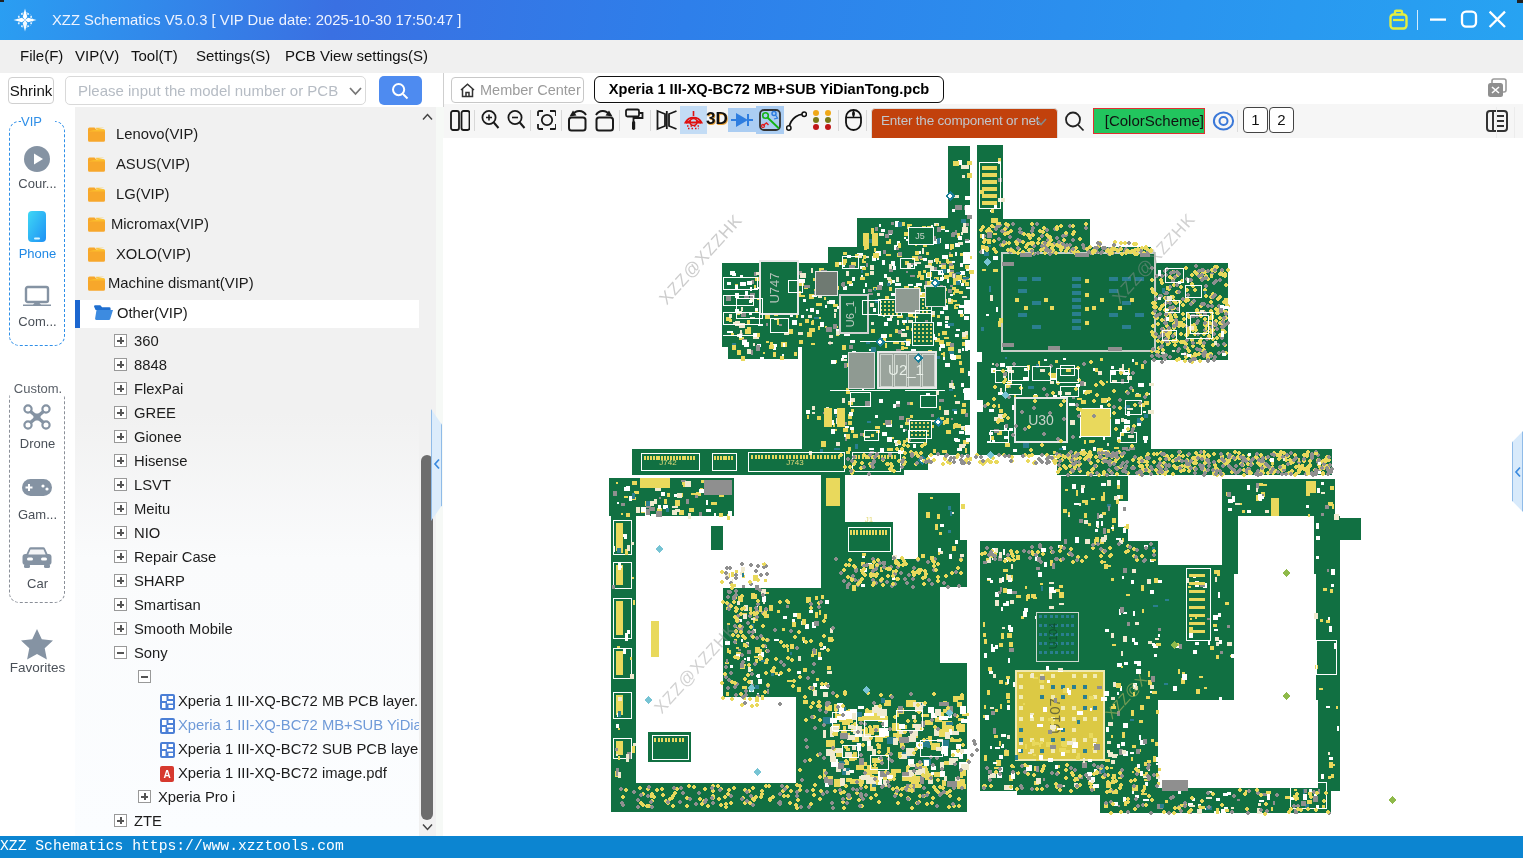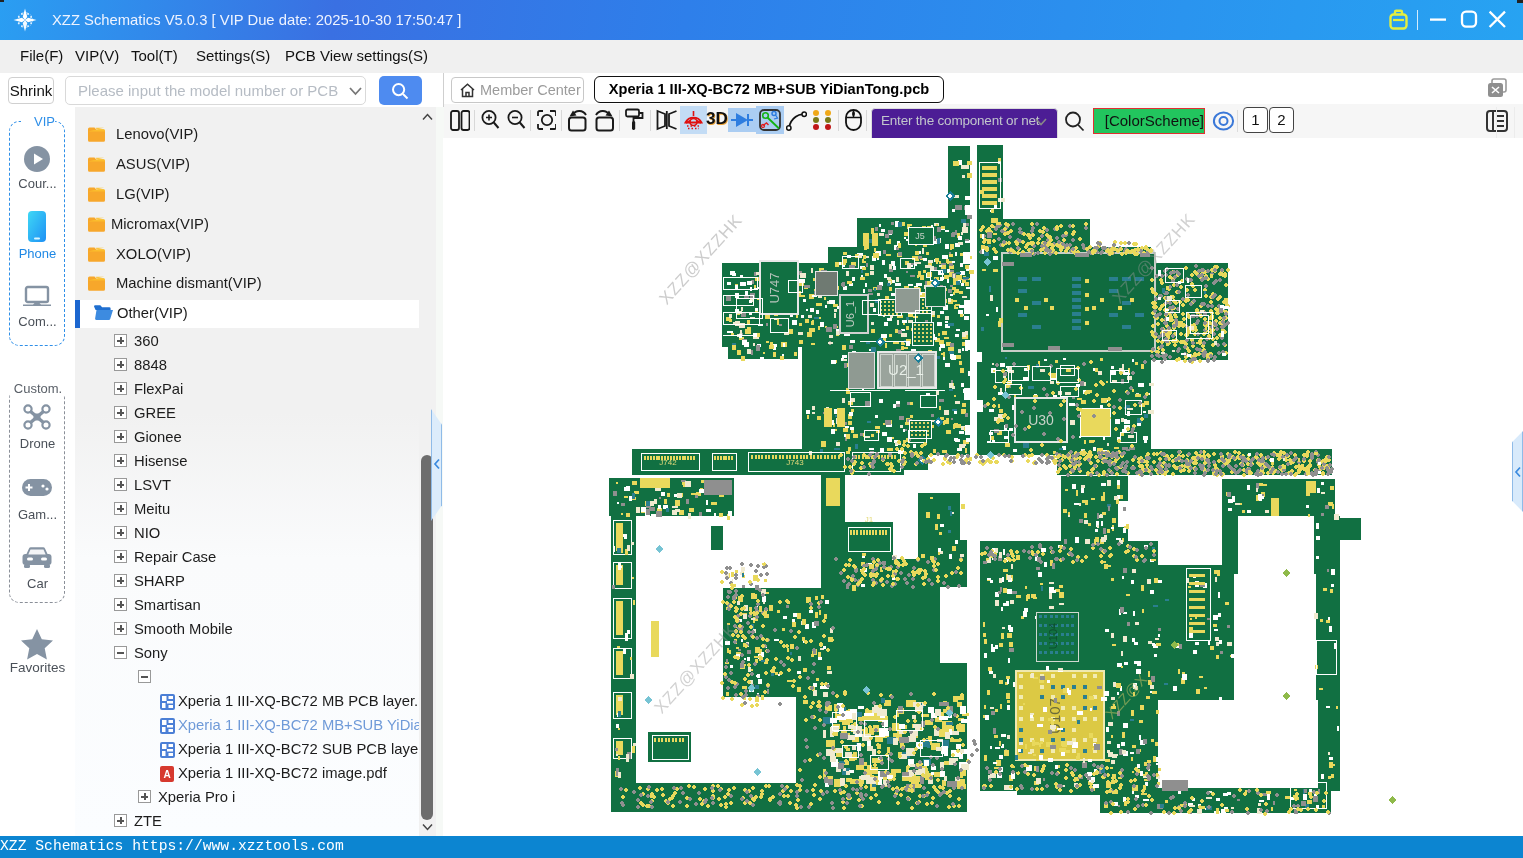--- a/index.html
+++ b/index.html
@@ -14,27 +14,27 @@
 .toolrow{position:absolute;left:0;top:73px;width:1523px;height:34px;background:#fff}
 .btn-shrink{position:absolute;left:8px;top:4px;width:46px;height:27px;border:1px solid #d0d0d0;border-radius:4px;background:#fff;font-size:15px;color:#111;text-align:center;line-height:25px}
 .searchbox{position:absolute;left:65px;top:3px;width:301px;height:29px;border:1px solid #d9d9d9;border-radius:5px;background:#fff;color:#b6bcc4;font-size:15px;line-height:27px;padding-left:12px}
 .btn-search{position:absolute;left:379px;top:3px;width:43px;height:29px;border-radius:5px;background:#4e8bf0}
 .vsep1{position:absolute;left:443px;top:73px;width:1px;height:65px;background:#cfcfcf}
 .btn-member{position:absolute;left:451px;top:77px;width:133px;height:26px;border:1px solid #c8c8c8;border-radius:4px;background:#fff;color:#9b9b9b;font-size:14.5px;line-height:24px;padding-left:28px}
 .tab-pcb{position:absolute;left:594px;top:76px;width:350px;height:27px;border:1.6px solid #111;border-radius:6px;background:#fff;color:#000;font-weight:bold;font-size:14.6px;line-height:24px;text-align:center}
 .closetab{position:absolute;left:1487px;top:78px;width:22px;height:20px}
 
 .viewtools{position:absolute;left:444px;top:104px;width:1079px;height:34px;background:#f6f6f6}
-.netbox{position:absolute;left:871px;top:108px;width:187px;height:42px;border:1px solid #dcdcdc;border-radius:4px;background:#4c1d95;color:#c2c6cc;font-size:13.5px;line-height:24px;padding-left:9px;letter-spacing:-0.2px}
+.netbox{position:absolute;left:871px;top:108px;width:187px;height:42px;border:1px solid #dcdcdc;border-radius:4px;background:#c2410c;color:#c2c6cc;font-size:13.5px;line-height:24px;padding-left:9px;letter-spacing:-0.2px}
 .colorscheme{position:absolute;left:1093px;top:108px;width:112px;height:26px;border:1px solid #e03030;background:#22c55e;color:#111;font-size:15px;line-height:24px;text-align:right}
 .b12{position:absolute;top:107px;width:25px;height:26px;border:1.4px solid #444;border-radius:4px;background:#fff;font-size:15px;color:#111;text-align:center;line-height:24px}
 
 .sidebar{position:absolute;left:0;top:107px;width:75px;height:729px;background:#fff}
 .vipbox{position:absolute;left:9px;top:14px;width:56px;height:225px;border:1.6px dashed #2f8fe8;border-radius:10px}
-.viplabel{position:absolute;left:0;top:7px;width:75px;text-align:right;color:#2f8fe8;font-size:13px;background:transparent}
+.viplabel{position:absolute;left:0;top:7px;width:75px;text-align:left;color:#2f8fe8;font-size:13px;background:transparent}
 .custombox{position:absolute;left:9px;top:281px;width:56px;height:215px;border:1.4px dashed #8a8f98;border-radius:10px}
 .customlabel{position:absolute;left:0;top:274px;width:75px;text-align:center;color:#5a6068;font-size:13px}
 .sideitem{position:absolute;width:75px;text-align:center;color:#4a5058;font-size:13px}
 
 .tree{position:absolute;left:75px;top:107px;width:361px;height:729px;background:linear-gradient(180deg,#f1f1f1 0%,#f1f1f1 42%,#fafbfc 62%,#fbfdff 100%);overflow:hidden}
 .trow{position:absolute;left:0;width:344px;height:27px;font-size:14.8px;color:#1c1c1c;white-space:nowrap}
 .sel-row{position:absolute;left:0;top:192px;width:344px;height:28px;background:#fff}
 .sel-bar{position:absolute;left:0;top:192px;width:5px;height:28px;background:#1c66cf}
 .pm{position:absolute;width:13px;height:13px;border:1px solid #999;background:#fff}
 .pm:before{content:"";position:absolute;left:2px;top:5px;width:7px;height:1.6px;background:#555}
@@ -311,21 +311,21 @@
           <path d="M1 3 a1.5 1.5 0 0 1 1.5-1.5 h5 l2 2.2 h7 a1.5 1.5 0 0 1 1.5 1.5 v9 a1.5 1.5 0 0 1 -1.5 1.5 h-14 a1.5 1.5 0 0 1 -1.5 -1.5 z" fill="#f7a72b"></path>
           <path d="M1 5.5 h17 v-1 a1.5 1.5 0 0 0 -1.5-1.5 h-7 l-1-1.2 h8.5" fill="#fbc02d" opacity=".9"></path>
         </svg></span><span style="margin-left:5px">Micromax(VIP)</span></div>
     <div class="trow" style="top:134px;line-height:27px"><span style="position:relative;display:inline-block;width:19px;height:27px;margin-left:12px;vertical-align:top"><svg style="position:absolute;left:0px;top:5px" width="19" height="16" viewBox="0 0 19 16">
           <path d="M1 3 a1.5 1.5 0 0 1 1.5-1.5 h5 l2 2.2 h7 a1.5 1.5 0 0 1 1.5 1.5 v9 a1.5 1.5 0 0 1 -1.5 1.5 h-14 a1.5 1.5 0 0 1 -1.5 -1.5 z" fill="#f7a72b"></path>
           <path d="M1 5.5 h17 v-1 a1.5 1.5 0 0 0 -1.5-1.5 h-7 l-1-1.2 h8.5" fill="#fbc02d" opacity=".9"></path>
         </svg></span><span style="margin-left:10px">XOLO(VIP)</span></div>
     <div class="trow" style="top:163px;line-height:27px"><span style="position:relative;display:inline-block;width:19px;height:27px;margin-left:12px;vertical-align:top"><svg style="position:absolute;left:0px;top:5px" width="19" height="16" viewBox="0 0 19 16">
           <path d="M1 3 a1.5 1.5 0 0 1 1.5-1.5 h5 l2 2.2 h7 a1.5 1.5 0 0 1 1.5 1.5 v9 a1.5 1.5 0 0 1 -1.5 1.5 h-14 a1.5 1.5 0 0 1 -1.5 -1.5 z" fill="#f7a72b"></path>
           <path d="M1 5.5 h17 v-1 a1.5 1.5 0 0 0 -1.5-1.5 h-7 l-1-1.2 h8.5" fill="#fbc02d" opacity=".9"></path>
-        </svg></span><span style="margin-left:10px">Machine dismant(VIP)</span></div>
+        </svg></span><span style="margin-left:2px">Machine dismant(VIP)</span></div>
     <div class="sel-row" style="top:193px"></div>
     <div class="sel-bar" style="top:193px"></div>
     <div class="trow" style="top:193px;line-height:27px"><span style="position:relative;display:inline-block;width:21px;height:27px;margin-left:9px;vertical-align:top"><svg style="position:absolute;left:9px;top:4px" width="21" height="17" viewBox="0 0 21 17">
           <path d="M1 2.5 a1.3 1.3 0 0 1 1.3-1.3 h5 l1.8 2 h7.2 a1.3 1.3 0 0 1 1.3 1.3 v1.5 h-15 z" fill="#1f6fd0"></path>
           <path d="M3.5 6 h16.5 l-2.8 9 a1.5 1.5 0 0 1-1.4 1 h-12.5 a1.2 1.2 0 0 1-1.2-1.4 z" fill="#3d8be0"></path>
         </svg></span><span style="margin-left:12px">Other(VIP)</span></div>
     <div class="pm plus" style="left:39px;top:227px"></div>
     <div class="trow" style="top:222px;line-height:24px;left:59px">360</div>
     <div class="pm plus" style="left:39px;top:251px"></div>
     <div class="trow" style="top:246px;line-height:24px;left:59px">8848</div>

